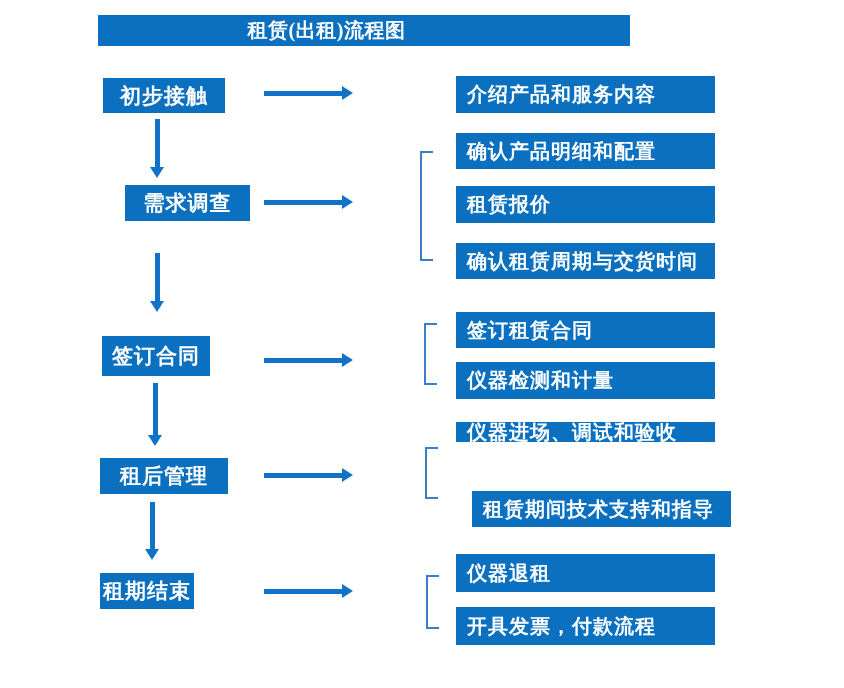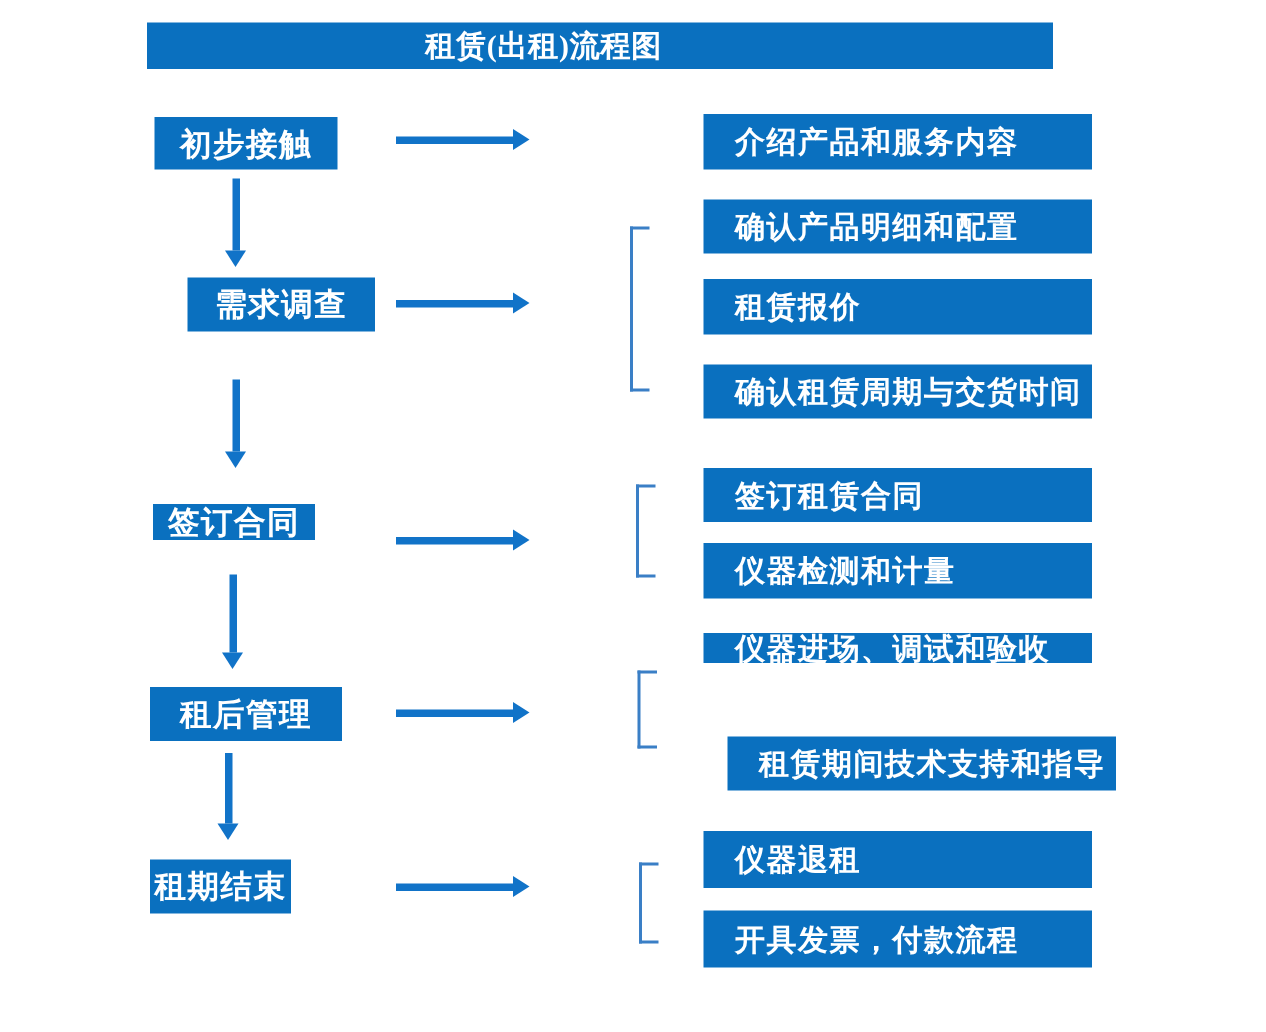--- a/index.html
+++ b/index.html
@@ -6,41 +6,41 @@
   .canvas {
     position: relative;
     width: 844px;
     height: 688px;
     background: var(--background, #fff);
     font-family: "Liberation Serif", "DejaVu Serif", serif;
     overflow: hidden;
   }
   .title-bar {
     position: absolute;
-    left: 98px; top: 15px; width: 604px; height: 31px;
+    left: 98px; top: 15px; width: 532px; height: 31px;
     background: var(--box-blue, #0a70bf);
     color: var(--text-white, #fff);
     display: flex; align-items: center; justify-content: center;
     box-sizing: border-box; padding-right: 75px;
     font-size: 20px; font-weight: bold; letter-spacing: 0.5px;
   }
   .lbox {
     position: absolute;
     background: var(--box-blue, #0a70bf);
     color: var(--text-white, #fff);
     display: flex; align-items: center; justify-content: center;
     font-size: 21px; font-weight: bold; letter-spacing: 1px;
   }
   .rbox {
     position: absolute;
-    left: 469px; width: 259px;
+    left: 456px; width: 259px;
     background: var(--box-blue, #0a70bf);
     color: var(--text-white, #fff);
     display: flex; align-items: center; justify-content: flex-start;
-    box-sizing: border-box; padding-left: 21px;
+    box-sizing: border-box; padding-left: 11px;
     font-size: 20px; font-weight: bold; letter-spacing: 1px;
   }
   .harrow {
     position: absolute;
     height: 5px; width: 78px;
     background: var(--arrow-blue, #1173c8);
   }
   .harrow::after {
     content: "";
     position: absolute; right: -11px; top: -5px;
@@ -79,21 +79,21 @@
   <div class="title-bar">
     <span>租赁(出租)流程图</span>
   </div>
 
   <div class="lbox" style="left:103px; top:78px;  width:122px; height:35px;">
       <span>初步接触</span>
     </div>
   <div class="lbox" style="left:101px; top:185px; width:125px; height:36px;margin-left:24px;">
       <span>需求调查</span>
     </div>
-  <div class="lbox" style="left:102px; top:336px; width:108px; height:24px;">
+  <div class="lbox" style="left:102px; top:336px; width:108px; height:40px;">
       <span>签订合同</span>
     </div>
   <div class="lbox" style="left:100px; top:458px; width:128px; height:36px;">
       <span>租后管理</span>
     </div>
   <div class="lbox" style="left:100px; top:573px; width:94px; height:36px;">
       <span>租期结束</span>
     </div>
 
   <div class="varrow" style="left:155px; top:119px; height:48px;"></div>

